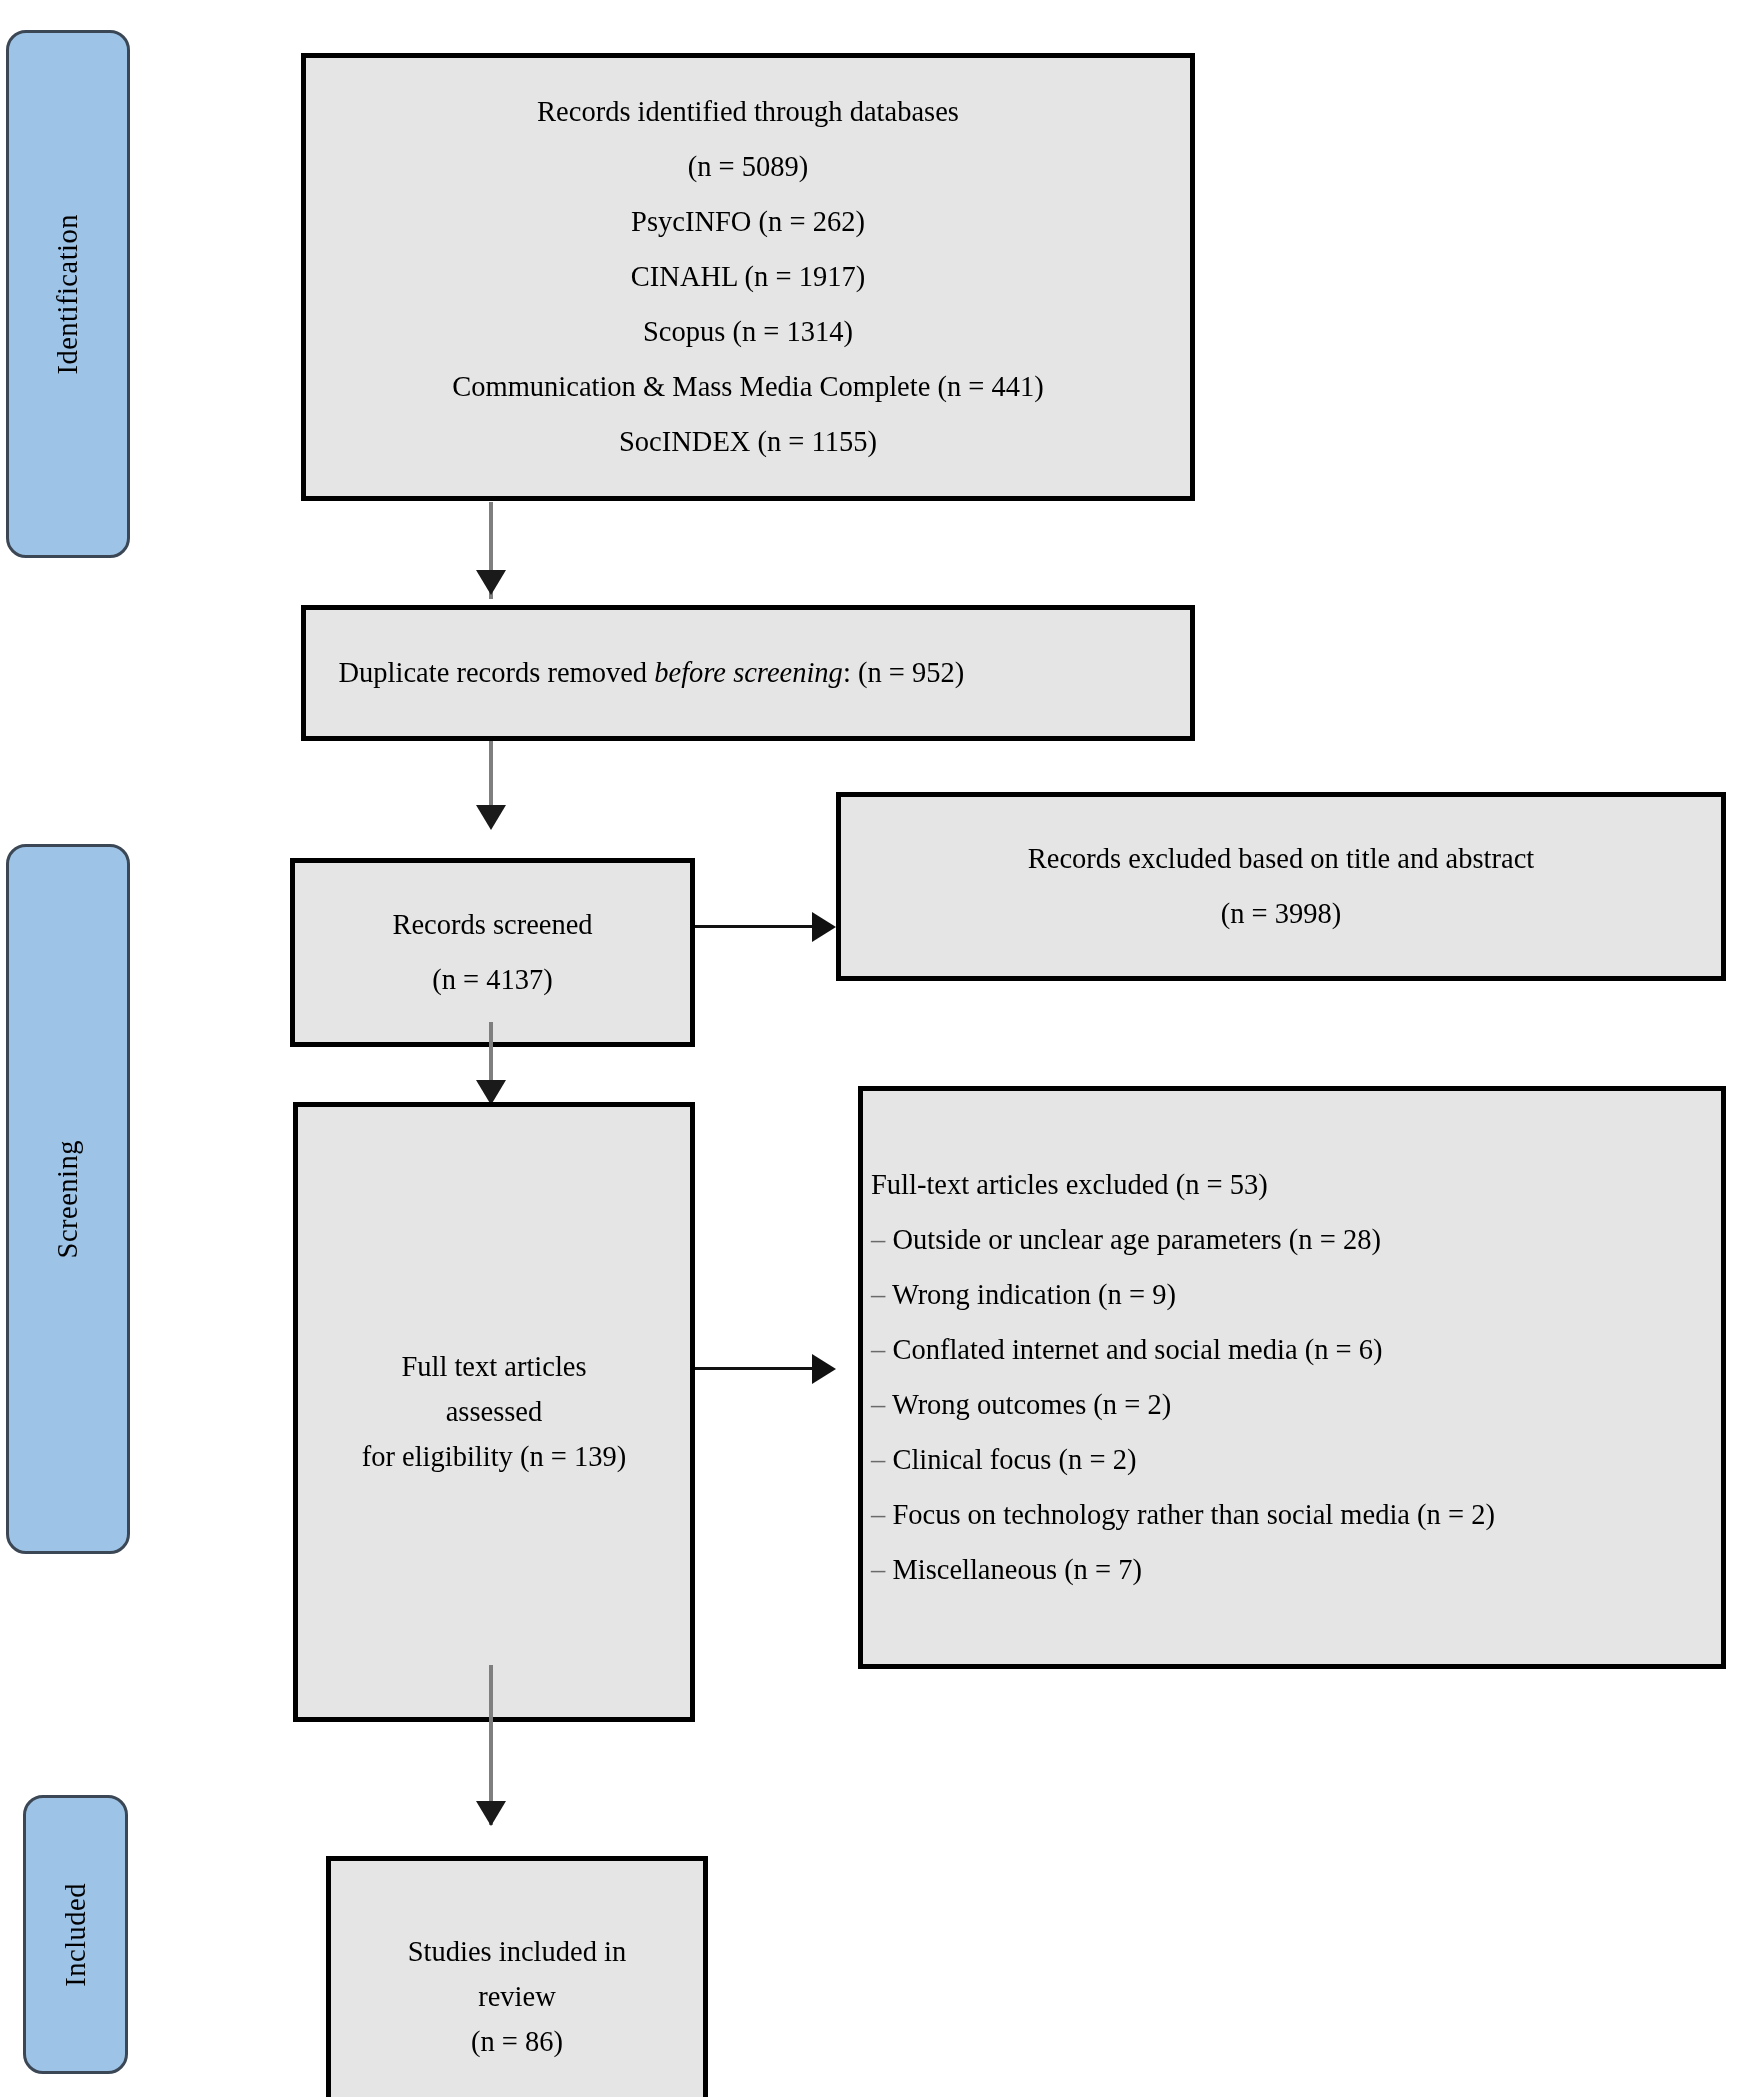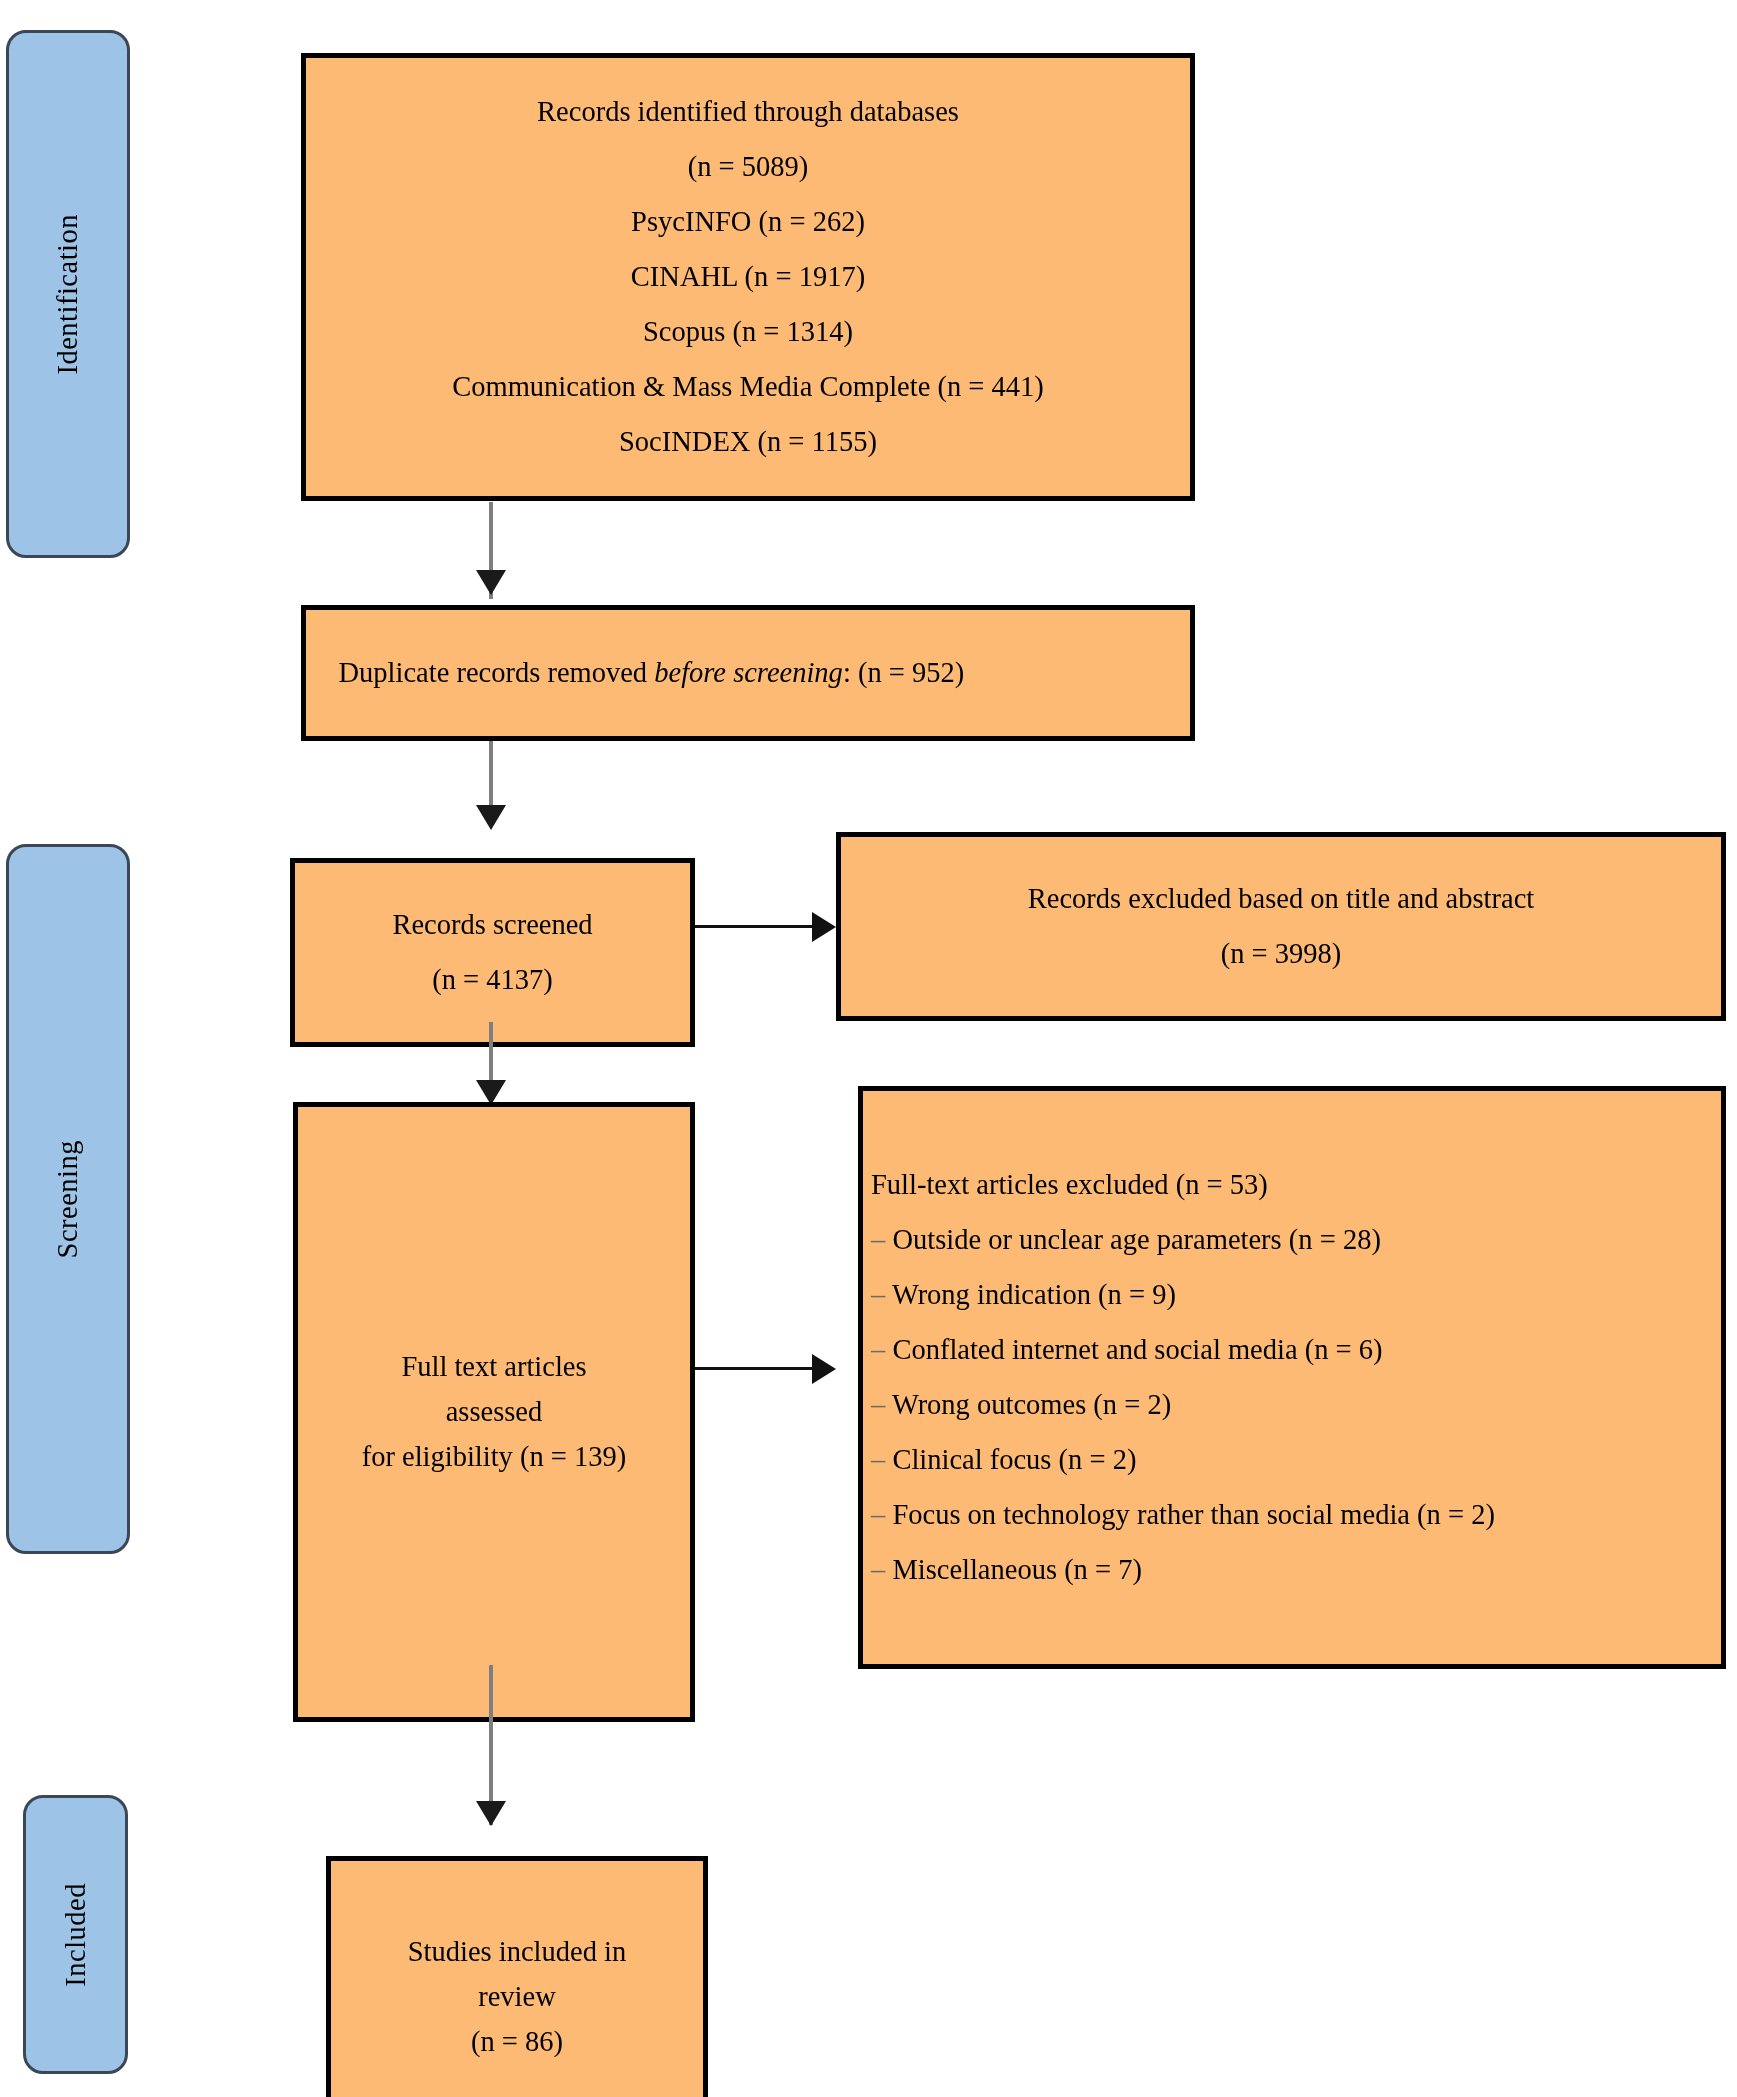--- a/index.html
+++ b/index.html
@@ -35,21 +35,21 @@
     transform: rotate(180deg);
     font-size: 28.5px;
     letter-spacing: 0.5px;
     white-space: nowrap;
     color: #000000;
   }
 
   
   .flow-box {
     position: absolute;
-    background: #fdba74;
+    background: #e5e5e5;
     border: 5px solid #000000;
     box-sizing: border-box;
     display: flex;
     flex-direction: column;
     justify-content: center;
   }
   .flow-box.center-text { align-items: center; text-align: center; }
   .flow-box.left-text   { align-items: flex-start; text-align: left; }
 
   .line {
@@ -136,21 +136,21 @@
   <div class="v-head" style="left:476px; top:805px;"></div>
 
   <div class="flow-box center-text" style="left:290px; top:858px; width:405px; height:189px;">
     <p class="line spaced pad-x">Records screened</p>
     <p class="line spaced pad-x">(n = 4137)</p>
   </div>
 
   <div class="h-line" style="left:695px; top:925px; width:119px;"></div>
   <div class="h-head" style="left:812px; top:912px;"></div>
 
-  <div class="flow-box center-text" style="left:836px; top:832px; width:890px; height:189px;">
+  <div class="flow-box center-text" style="left:836px; top:792px; width:890px; height:189px;">
     <p class="line spaced pad-x">Records excluded based on title and abstract</p>
     <p class="line spaced pad-x">(n = 3998)</p>
   </div>
 
   <div class="v-line" style="left:489px; top:1022px; width:4.1px; height:73px;"></div>
   <div class="v-head" style="left:476px; top:1080px;"></div>
 
   <div class="flow-box center-text" style="left:293px; top:1102px; width:402px; height:620px;">
     <p class="line tight pad-x">Full text articles</p>
     <p class="line tight pad-x">assessed</p>

